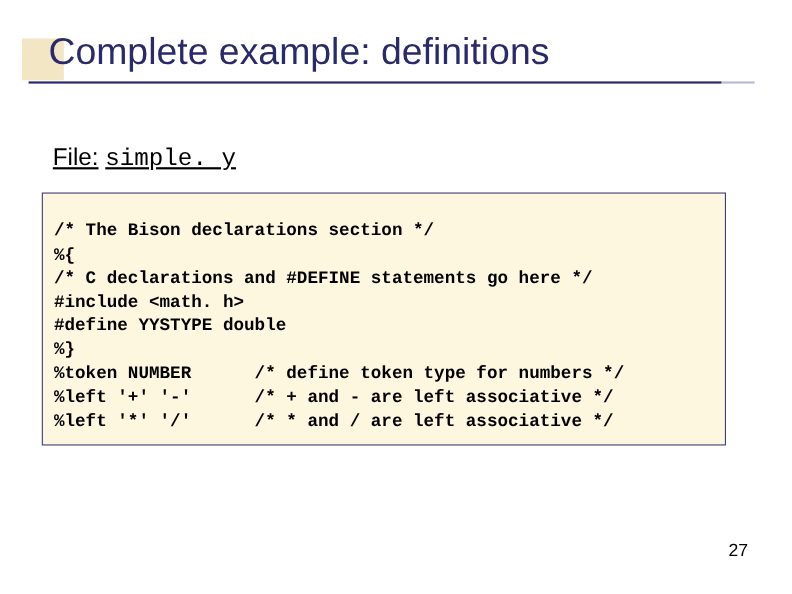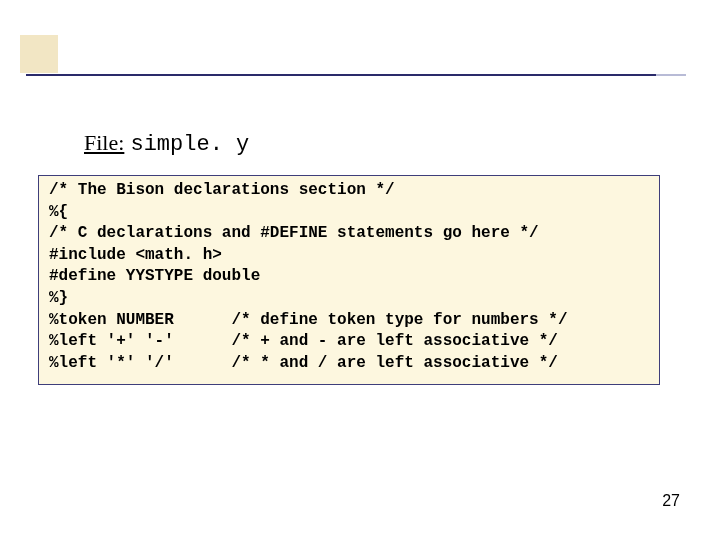--- a/index.html
+++ b/index.html
@@ -57,34 +57,34 @@
   }
   .file-line {
     position: absolute;
     left: 48px;
     top: 130px;
     font-size: 22px;
     color: #000;
   }
   .file-line .label {
     text-decoration: underline;
-    font-family: Liberation Serif, serif;
-    margin-left: 36px;
+    font-family: Liberation Sans, sans-serif;
   }
   .file-line .fname {
     font-family: "Courier New", Courier, monospace;
+    text-decoration: underline;
   }
   .code-box {
     position: absolute;
     left: 38px;
     top: 175px;
     width: 622px;
     border: 1px solid #3e3e7a;
     background: #fdf7df;
-    padding: 4px 10px 10px 10px;
+    padding: 24px 10px 10px 10px;
     box-sizing: border-box;
   }
   .code-box pre {
     margin: 0;
     font-family: "Courier New", Courier, monospace;
     font-size: 16px;
     font-weight: bold;
     line-height: 1.35;
     color: #000;
     white-space: pre;
@@ -98,20 +98,21 @@
     font-family: Arial, Helvetica, sans-serif;
     margin-top: 32px;
   }
 </style>
 </head>
 <body>
 
 <div class="slide">
 
   <div class="accent-block"></div>
+  <div class="title">Complete example: definitions</div>
   <div class="title-underline"></div>
 
   <div class="file-line">
     <span class="label">File:</span>
     <span class="fname">simple. y</span>
   </div>
 
   <div class="code-box">
     <pre>/* The Bison declarations section */
 %{

